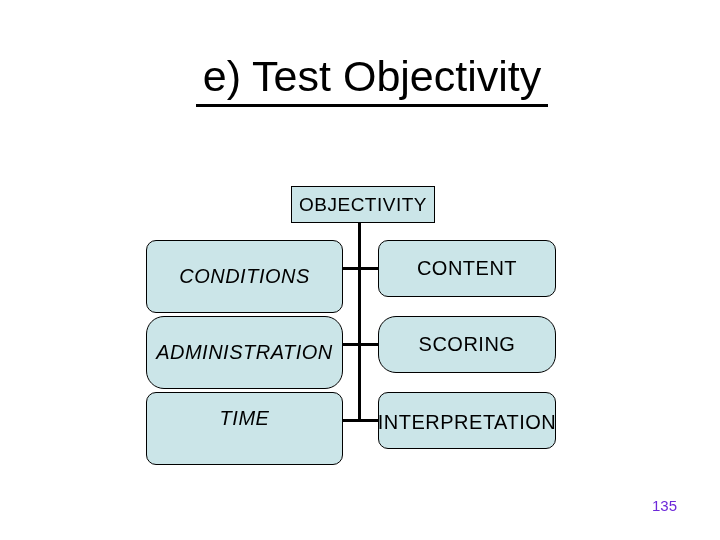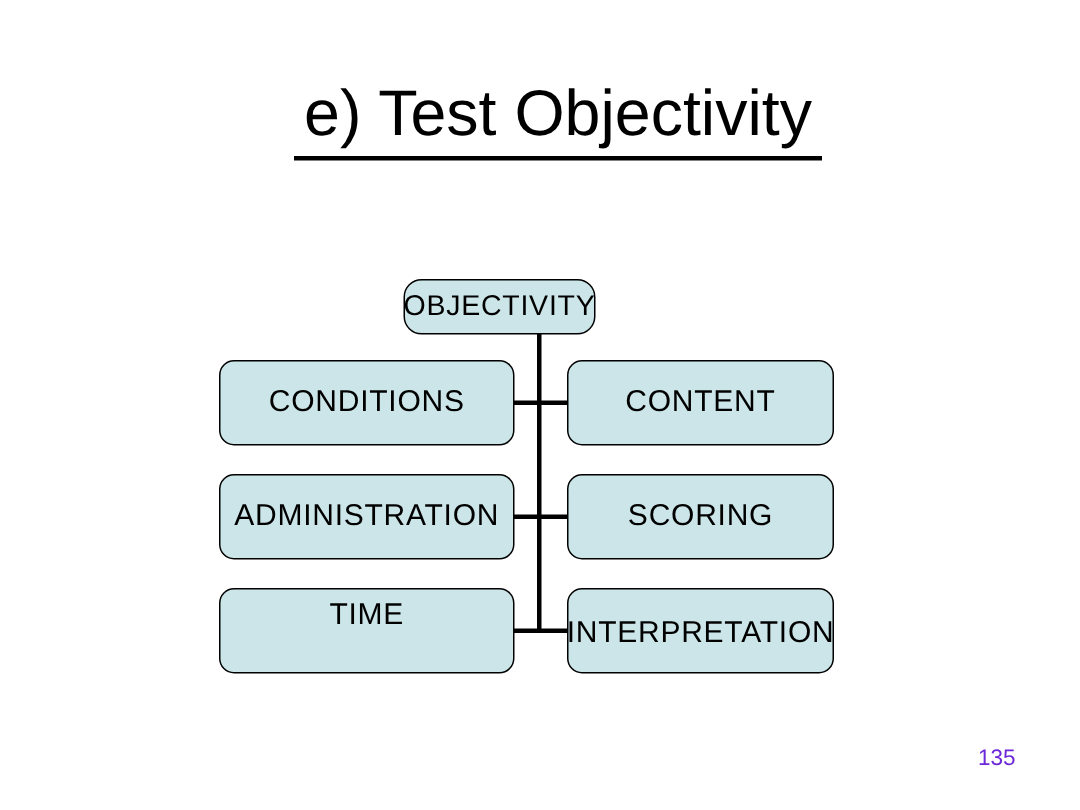--- a/index.html
+++ b/index.html
@@ -65,31 +65,31 @@
     border-radius: 10px;
     display: flex;
     align-items: center;
     justify-content: center;
     font-size: 20px;
     letter-spacing: 0.5px;
     color: #000000;
     white-space: nowrap;
   }
   .root-box {
-    left: 269px;
+    left: 291px;
     top: 186px;
-    width: 128px;
+    width: 144px;
     height: 37px;
-    border-radius: 12px;
+    border-radius: 0;
     font-size: 19px;
   }
-  .col-left  { left: 146px; width: 197px; height: 57px; }
+  .col-left  { left: 146px; width: 197px; height: 73px; font-style: italic; }
   .col-right { left: 378px; width: 178px; height: 57px; }
   .row-1 { top: 240px; }
-  .row-2 { top: 316px; }
+  .row-2 { top: 316px; border-radius: 18px; }
   .row-3 { top: 392px; }
   .label-up   { transform: translateY(-10px); }
   .label-down { transform: translateY(2px); }
 
   
   .page-number {
     position: absolute;
     top: 497px;
     left: 652px;
     font-size: 15px;

